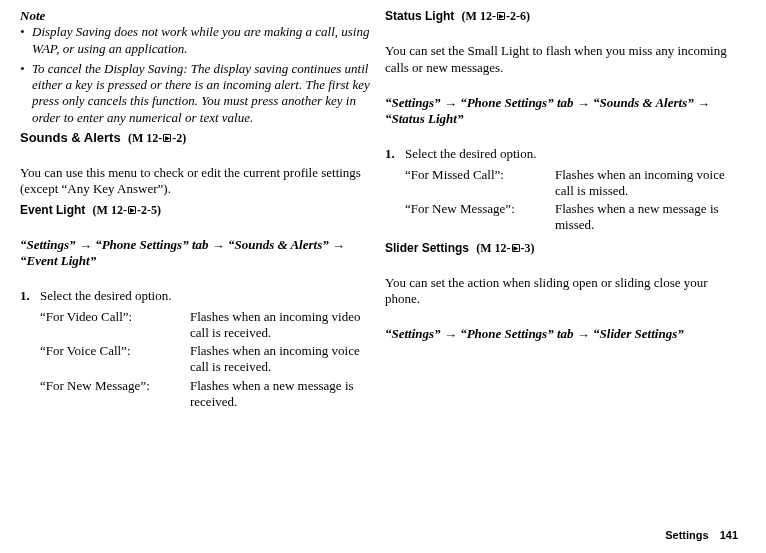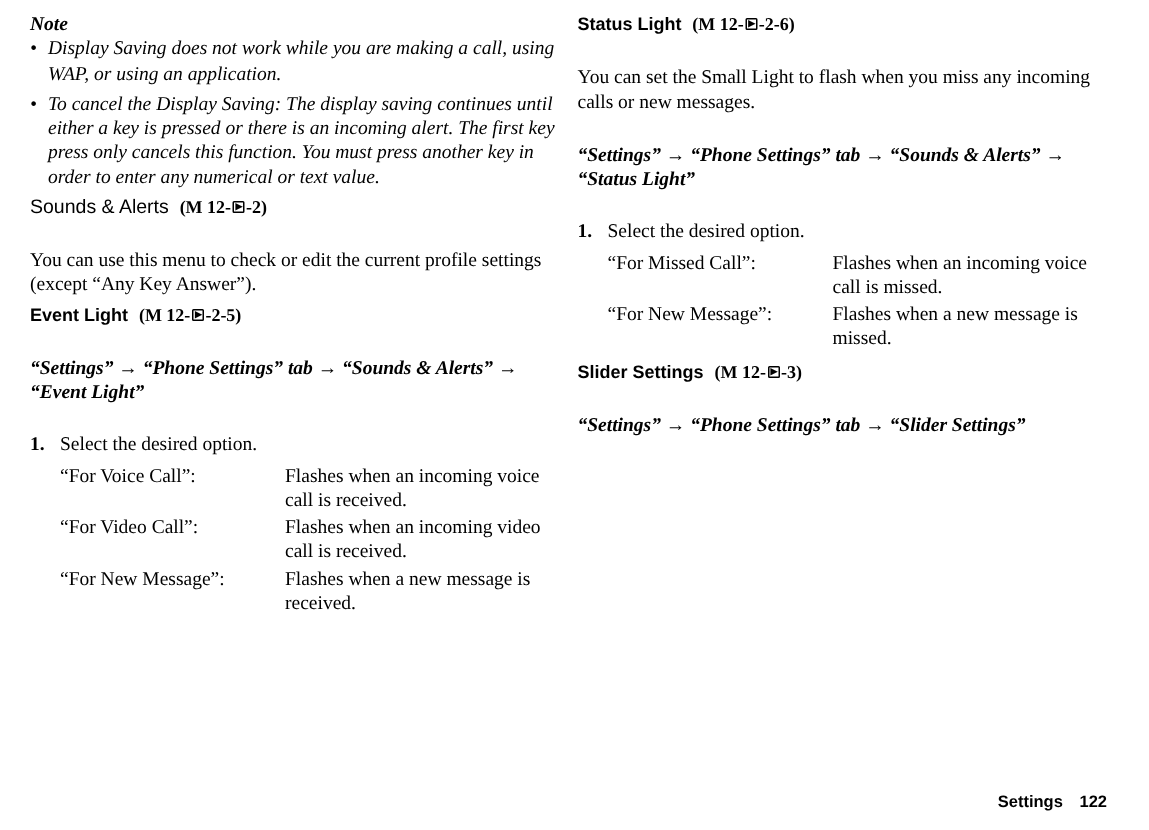--- a/index.html
+++ b/index.html
@@ -3,21 +3,21 @@
 <meta charset="utf-8">
 <style>
   * { box-sizing: border-box; margin: 0; padding: 0; }
   body { width: 766px; height: 553px; font-family: "Times New Roman", serif; font-size: 13px; line-height: 1.25; color: #000; padding: 8px 28px 8px 20px; position: relative; }
   .columns { display: flex; gap: 12px; }
   .col { width: 50%; }
   .note-label { font-style: italic; font-weight: bold; font-size: 13px; }
   .bullet-list { list-style: none; padding-left: 0; }
   .bullet-list li { display: flex; font-style: italic; margin-bottom: 4px; }
   .bullet-list li .marker { width: 12px; flex-shrink: 0; }
-  .section-title { font-family: Helvetica, Arial, sans-serif; font-weight: normal; font-size: 13px; margin-top: 23px; display: inline; }
+  .section-title { font-family: Helvetica, Arial, sans-serif; font-weight: bold; font-size: 13px; margin-top: 23px; display: inline; }
   .menu-code { font-family: Liberation Serif, serif; font-weight: bold; font-size: 12px; display: inline; margin-left: 4px; }
   .arrow-icon { display: inline-block; width: 8px; height: 8px; border: 1px solid #000; border-radius: 1px; position: relative; vertical-align: 0px; margin: 0 1px; }
   .arrow-icon::after { content: "▶"; font-size: 6px; position: absolute; top: -1px; left: 1px; line-height: 8px; }
   .body-text { margin-top: 19px; margin-bottom: 4px; }
   .subheading { font-family: Helvetica, Arial, sans-serif; font-weight: bold; font-size: 12px; display: inline; }
   .nav-path { font-style: italic; font-weight: bold; margin: 19px 0; }
   .nav-arrow { font-style: normal; font-weight: normal; }
   ol.steps { list-style: none; padding-left: 0; margin-bottom: 4px; }
   ol.steps li { display: flex; }
   ol.steps li .num { font-weight: bold; width: 20px; flex-shrink: 0; }
@@ -67,26 +67,26 @@
     </p>
     <ol class="steps">
       <li>
           <span class="num">1.</span>
           <span>Select the desired option.</span>
         </li>
     </ol>
     <table class="opts">
       <tbody>
           <tr>
+            <td class="k">“For Video Call”:</td>
+            <td>Flashes when an incoming video call is received.</td>
+          </tr>
+      <tr>
             <td class="k">“For Voice Call”:</td>
             <td>Flashes when an incoming voice call is received.</td>
-          </tr>
-      <tr>
-            <td class="k">“For Video Call”:</td>
-            <td>Flashes when an incoming video call is received.</td>
           </tr>
       <tr>
             <td class="k">“For New Message”:</td>
             <td>Flashes when a new message is received.</td>
           </tr>
     </tbody>
       </table>
   </div>
 
   <div class="col">
@@ -121,24 +121,25 @@
           </tr>
     </tbody>
       </table>
 
     <div style="margin-top:4px;">
       <span class="subheading">Slider Settings</span>
       <span class="menu-code">
         <span>(M 12-</span><span class="arrow-icon"></span><span>-3)</span>
       </span>
     </div>
+    <p class="body-text">You can set the action when sliding open or sliding close your phone.</p>
     <p class="nav-path">
       <span>“Settings”</span> <span class="nav-arrow">→</span>
       <span>“Phone Settings” tab</span> <span class="nav-arrow">→</span>
       <span>“Slider Settings”</span>
     </p>
   </div>
 </div>
 
 <div class="footer">
   <span>Settings</span>
-  <span class="pn">122</span>
+  <span class="pn">141</span>
 </div>
 
 </body></html>

